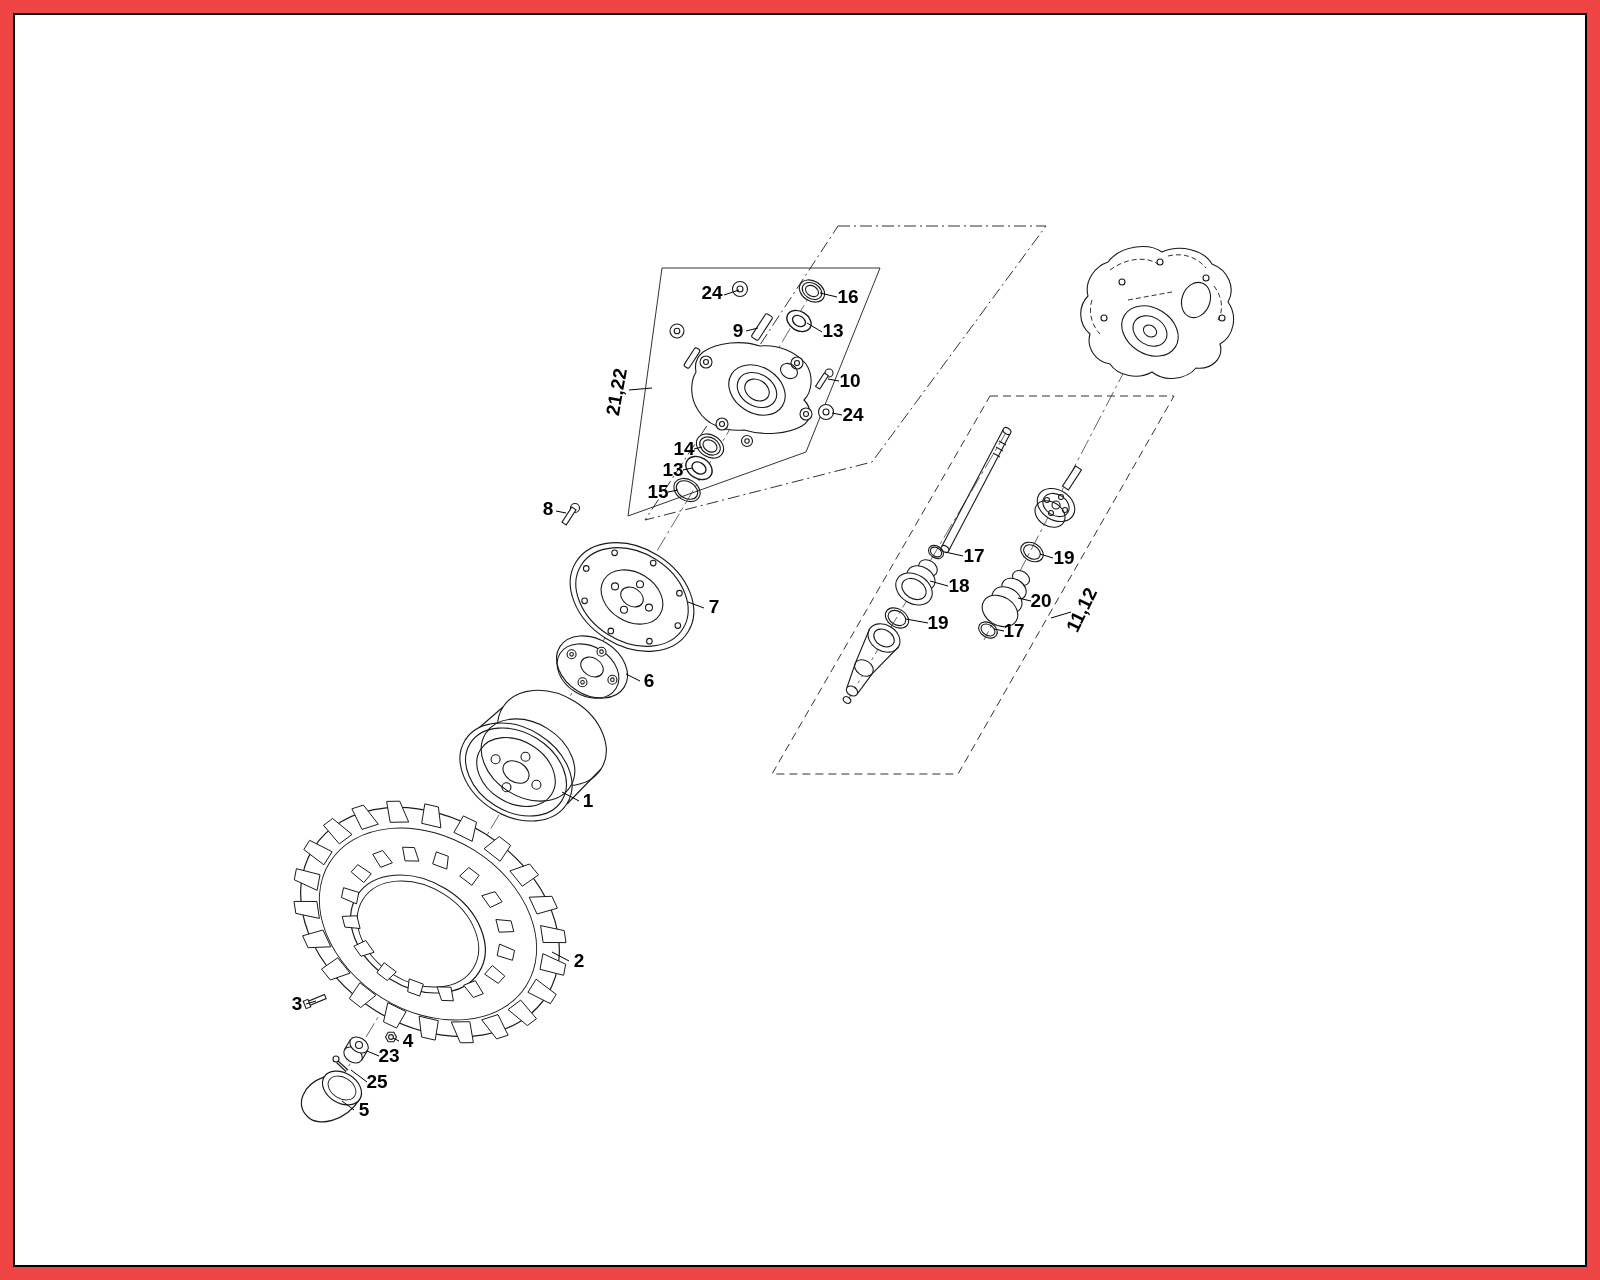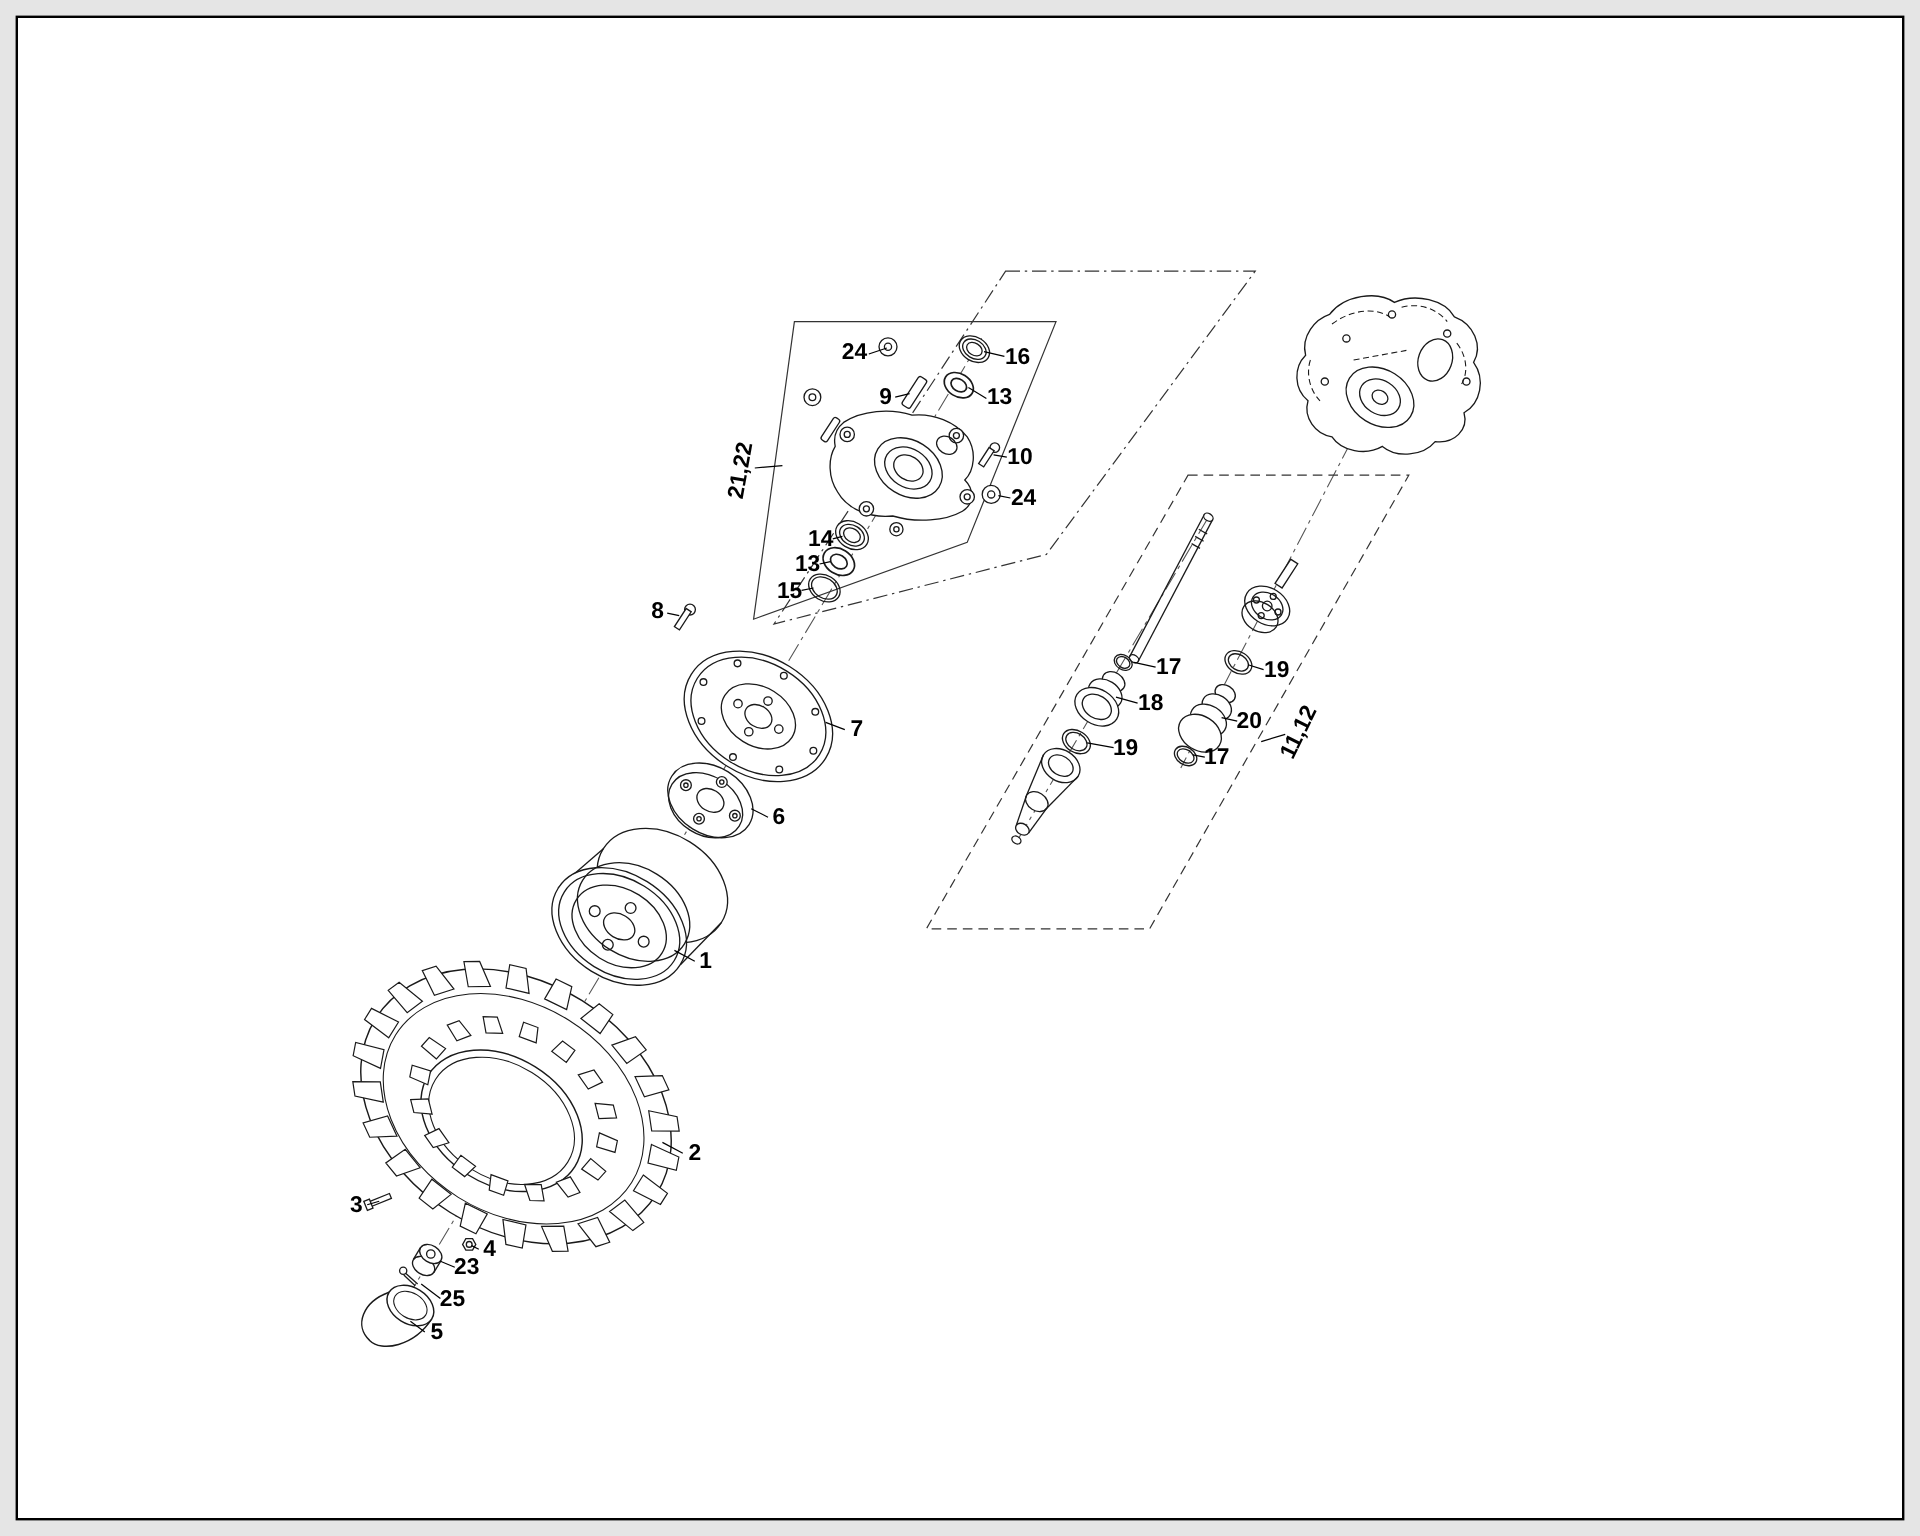--- a/index.html
+++ b/index.html
@@ -1,16 +1,16 @@
 <!DOCTYPE html>
 <html><head>
 <meta charset="utf-8">
 <style>
   html, body { margin: 0; padding: 0; background: #ffffff; }
-  .canvas { position: relative; width: 1600px; height: 1280px; background: #e5e5e5; overflow: hidden; }
+  .canvas { position: relative; width: 1600px; height: 1280px; background: #ef4444; overflow: hidden; }
   svg { display: block; }
   .callout line { stroke: #000000; stroke-width: 1; }
   .callout text {
     font-family: "Liberation Sans", sans-serif;
     font-size: 19px;
     font-weight: bold;
     fill: #000000;
     text-anchor: middle;
   }
 </style>

